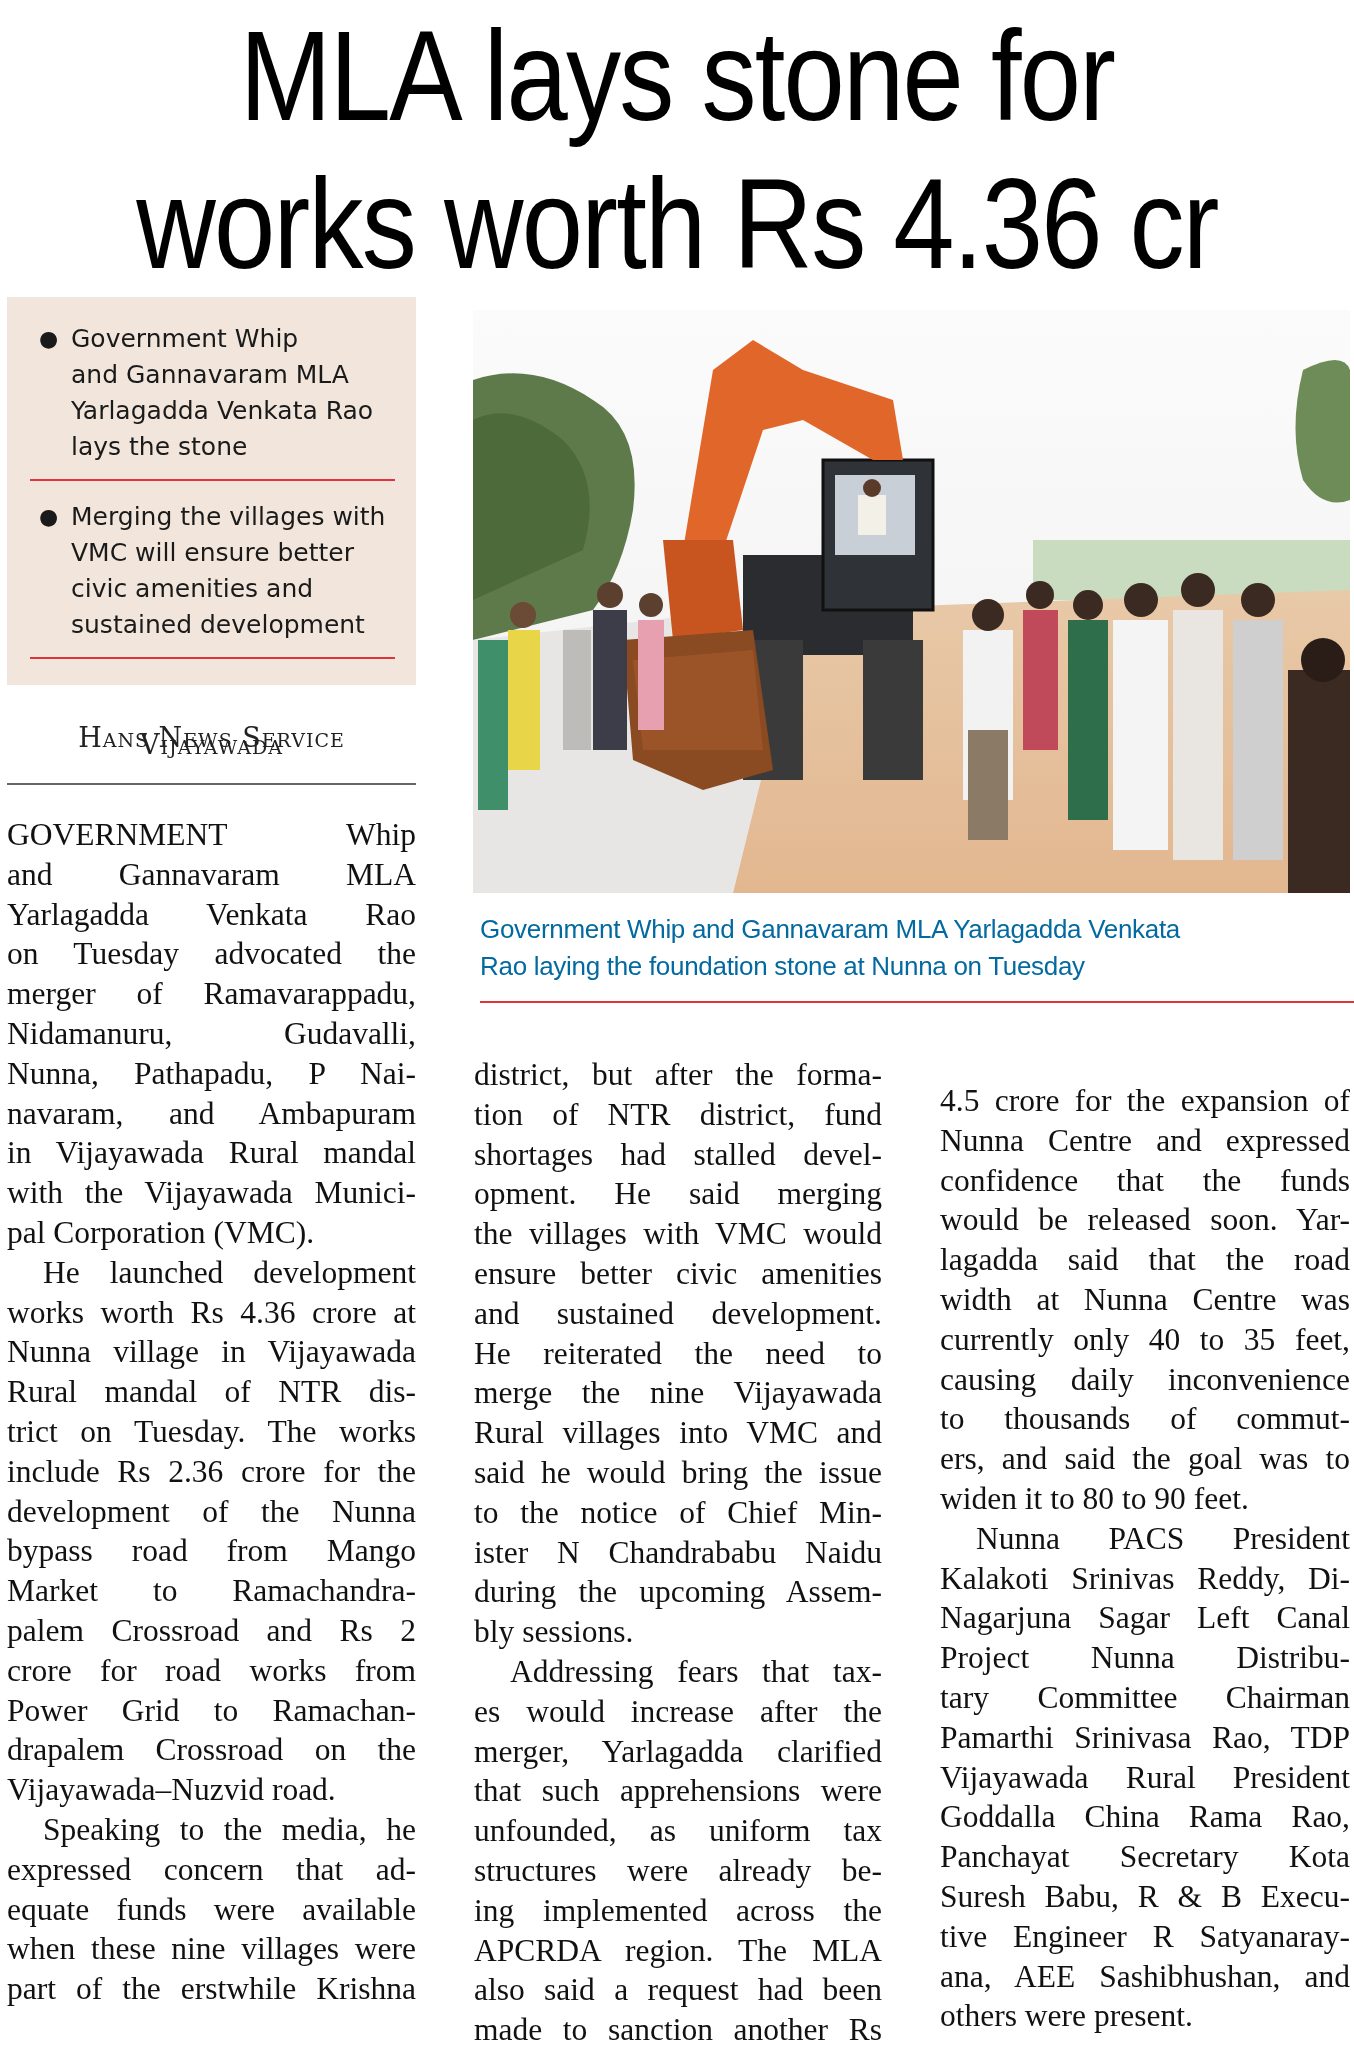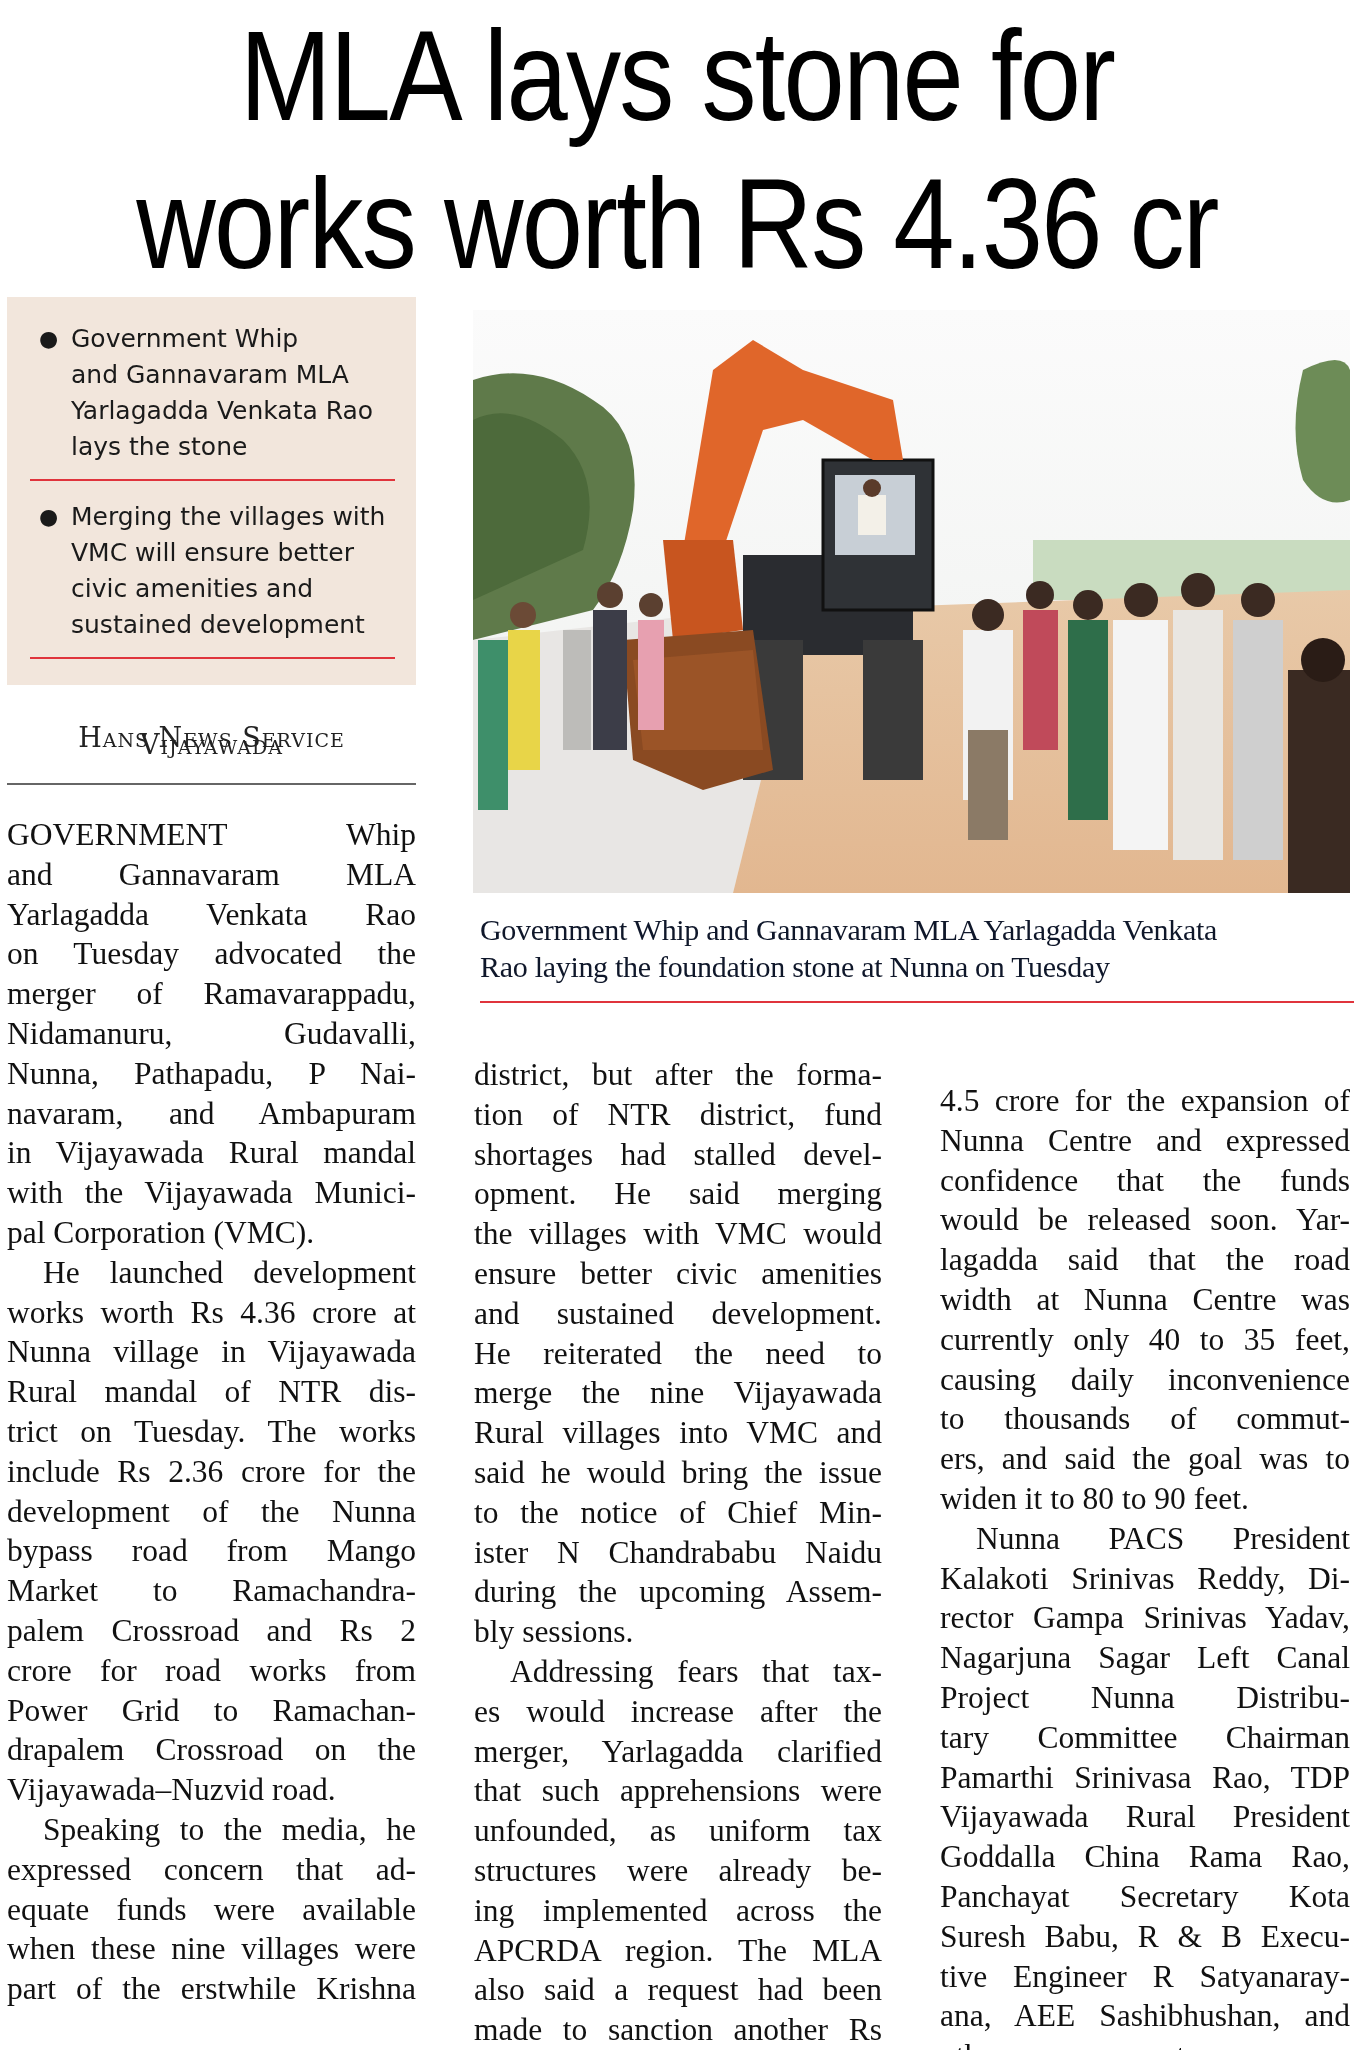--- a/index.html
+++ b/index.html
@@ -15,21 +15,21 @@
   .byline{position:absolute;left:7px;width:409px;text-align:center;font-family:"DejaVu Serif",serif;font-variant:small-caps;font-size:27px;line-height:38px;letter-spacing:1px;color:#222;margin-top:22px;}
   .byline-rule{position:absolute;left:7px;top:783px;width:409px;height:2px;background:#666;}
   .col{position:absolute;font-family:"Liberation Serif",serif;font-size:31.5px;color:#111;}
   .col .ln{height:39.8px;line-height:39.8px;text-align:justify;text-align-last:justify;white-space:nowrap;overflow:visible;}
   .col .ln.last{text-align-last:left;}
   .col .ln.indent{text-indent:36px;}
   #col1{left:7px;top:815px;width:409px;}
   #col2{left:474px;top:1055px;width:408px;}
   #col3{left:940px;top:1081px;width:410px;}
   .photo{position:absolute;left:473px;top:310px;width:877px;height:583px;overflow:hidden;}
-  .caption{position:absolute;left:480px;top:911px;width:870px;font-family:Liberation Serif, serif;font-size:30px;line-height:37px;color:#0f172a;letter-spacing:-0.3px;}
+  .caption{position:absolute;left:480px;top:911px;width:870px;font-family:Liberation Sans, sans-serif;font-size:26px;line-height:37px;color:#0369a1;letter-spacing:-0.3px;}
   .cap-rule{position:absolute;left:480px;top:1001px;width:874px;height:2px;background:#e0343c;}
 </style>
 </head>
 <body>
 
 <div id="h1" class="headline">MLA lays stone for</div>
 <div id="h2" class="headline">works worth Rs 4.36 cr</div>
 
 <div class="highlights">
   <div class="hl-item" style="top:24px">
@@ -192,21 +192,20 @@
     <div class="ln">would be released soon. Yar-</div>
     <div class="ln">lagadda said that the road</div>
     <div class="ln">width at Nunna Centre was</div>
     <div class="ln">currently only 40 to 35 feet,</div>
     <div class="ln">causing daily inconvenience</div>
     <div class="ln">to thousands of commut-</div>
     <div class="ln">ers, and said the goal was to</div>
     <div class="ln last">widen it to 80 to 90 feet.</div>
     <div class="ln indent">Nunna PACS President</div>
     <div class="ln">Kalakoti Srinivas Reddy, Di-</div>
-    <div class="ln">rector Gampa Srinivas Yadav,</div>
     <div class="ln">Nagarjuna Sagar Left Canal</div>
     <div class="ln">Project Nunna Distribu-</div>
     <div class="ln">tary Committee Chairman</div>
     <div class="ln">Pamarthi Srinivasa Rao, TDP</div>
     <div class="ln">Vijayawada Rural President</div>
     <div class="ln">Goddalla China Rama Rao,</div>
     <div class="ln">Panchayat Secretary Kota</div>
     <div class="ln">Suresh Babu, R &amp; B Execu-</div>
     <div class="ln">tive Engineer R Satyanaray-</div>
     <div class="ln">ana, AEE Sashibhushan, and</div>

